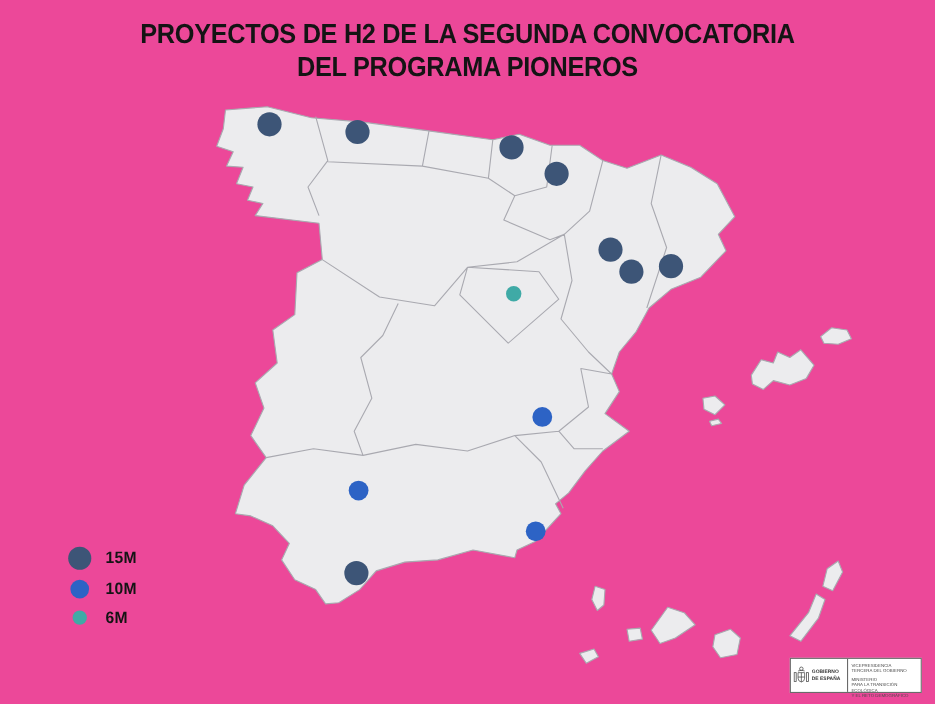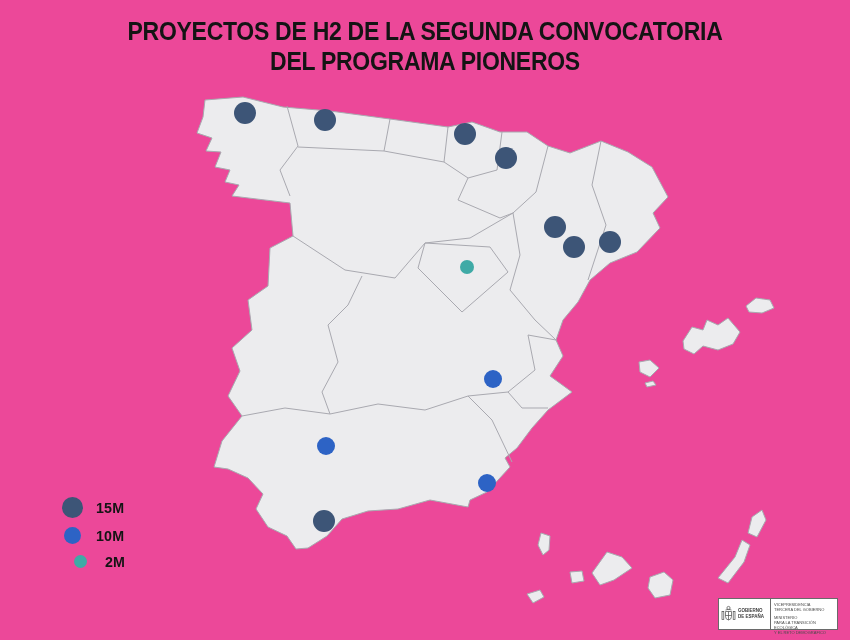--- a/index.html
+++ b/index.html
@@ -13,21 +13,21 @@
     text-align:center; color:#141414;
     font-size:25px; line-height:30px; font-weight:bold;
     letter-spacing:-0.3px; transform:scaleX(0.92); transform-origin:center top;
     margin:0;
   }
   .map-svg { position:absolute; left:0; top:0; }
   .map-land { fill:#ececee; stroke:#a9a9b0; stroke-width:1; stroke-linejoin:round; }
   .map-border { fill:none; stroke:#a9a9b0; stroke-width:1; stroke-linejoin:round; }
 
   .legend { position:absolute; left:60px; top:497px; }
-  .legend-row { display:flex; align-items:center; margin-bottom:9px;justify-content:flex-end; }
+  .legend-row { display:flex; align-items:center; margin-bottom:9px; }
   .legend-dot-box { width:24px; display:flex; justify-content:center; align-items:center; }
   .legend-dot { border-radius:50%; }
   .legend-label {
     margin-left:12px; font-weight:bold; font-size:15px; color:#141414;
     letter-spacing:0.2px; transform:scaleX(0.95); transform-origin:left center;
   }
 
   .gov-logo {
     position:absolute; left:718px; top:598px; width:120px; height:32px;
     border:1px solid #6a6a6a; display:flex; background:#fff; box-sizing:border-box;
@@ -117,21 +117,21 @@
       <div class="legend-row">
         <div class="legend-dot-box">
           <div class="legend-dot" style="width: 17px; height: 17px; background: rgb(45, 99, 197);"></div>
         </div>
         <span class="legend-label">10M</span>
       </div>
       <div class="legend-row">
         <div class="legend-dot-box">
           <div class="legend-dot" style="width: 13px; height: 13px; background: rgb(63, 170, 166);"></div>
         </div>
-        <span class="legend-label">2M</span>
+        <span class="legend-label">6M</span>
       </div>
     </div>
 
   <div class="gov-logo">
     <div class="gov-left">
       <svg width="15" height="18" viewBox="0 0 15 18">
         <g fill="none" stroke="#4a4a4a" stroke-width="0.7">
           <circle cx="7.5" cy="3" r="1.6"></circle>
           <path d="M4.5,5 Q7.5,3.6 10.5,5"></path>
           <rect x="1" y="6.5" width="1.8" height="8"></rect>

